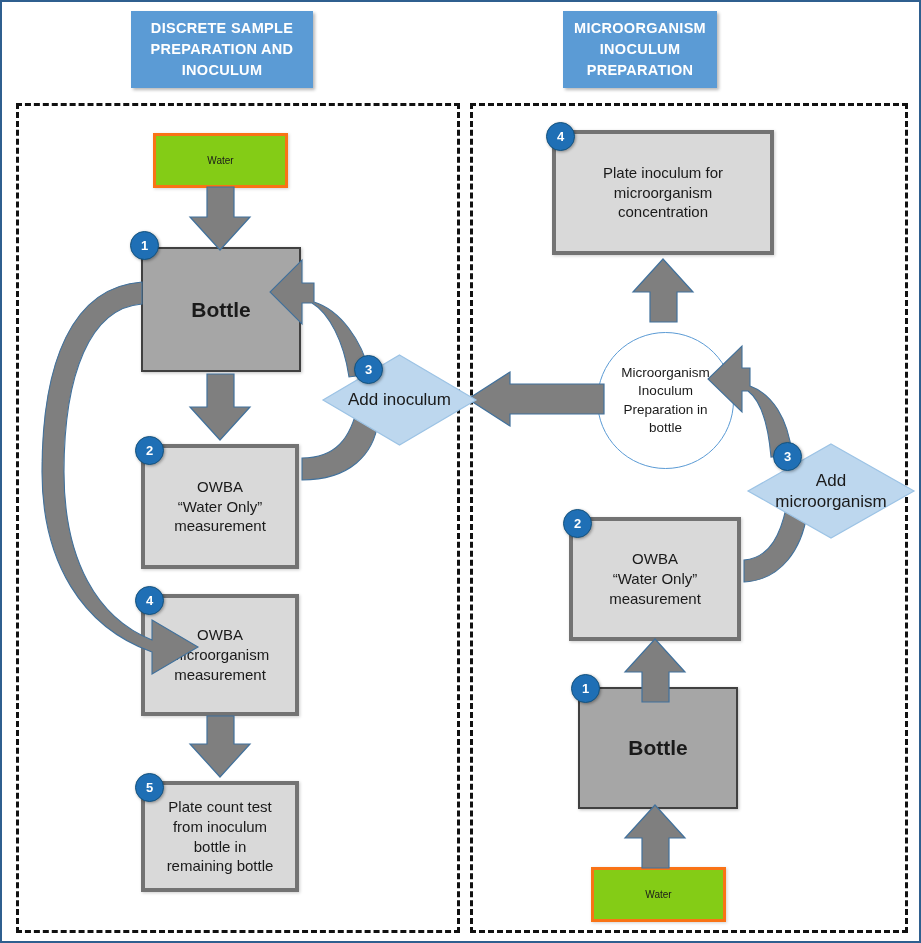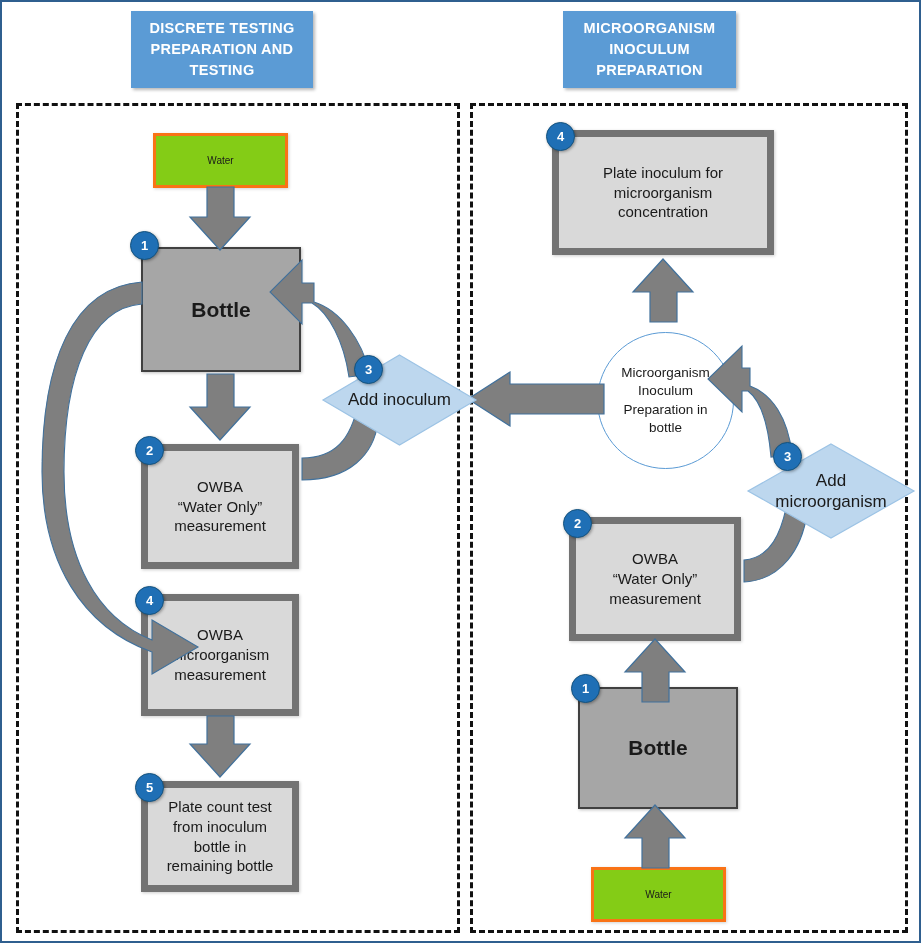--- a/index.html
+++ b/index.html
@@ -13,29 +13,29 @@
   #panel-left{left:14px;top:101px;width:444px;height:830px;}
   #panel-right{left:468px;top:101px;width:438px;height:830px;}
 
   
   .header{position:absolute;background:#5b9bd5;color:#ffffff;
           font-size:14.5px;font-weight:bold;letter-spacing:.3px;line-height:1.45;
           text-align:center;display:flex;align-items:center;justify-content:center;
           box-sizing:border-box;padding:4px 6px;
           box-shadow:2px 2px 3px rgba(0,0,0,.28);}
   #header-left{left:129px;top:9px;width:182px;height:77px;}
-  #header-right{left:561px;top:9px;width:173px;height:77px;}
+  #header-right{left:561px;top:9px;width:154px;height:77px;}
 
   
   .node{position:absolute;box-sizing:border-box;display:flex;
         align-items:center;justify-content:center;text-align:center;
         font-size:15px;color:#1a1a1a;line-height:1.32;padding:4px;}
   .node .t{display:block;width:100%;}
 
-  .box-grey{background:#d9d9d9;border:7px solid #737373;
+  .box-grey{background:#d9d9d9;border:4px solid #737373;
             box-shadow:1px 1px 3px rgba(0,0,0,.20);}
   .box-bottle{background:#a6a6a6;border:2px solid #404040;
               font-weight:bold;font-size:21px;
               box-shadow:1px 1px 3px rgba(0,0,0,.25);}
   .box-water{background:#84cc16;border:3px solid #f97316;
              font-size:10px;box-shadow:1px 1px 3px rgba(0,0,0,.18);}
   .circle-node{background:#ffffff;border:1.5px solid #5b9bd5;border-radius:50%;
                font-size:13.5px;line-height:1.35;}
 
   
@@ -60,21 +60,21 @@
 </style>
 </head>
 <body>
 
 <div id="page">
 
   <div class="panel" id="panel-left"></div>
   <div class="panel" id="panel-right"></div>
 
   <div class="header" id="header-left">
-    <span>DISCRETE TESTING PREPARATION AND TESTING</span>
+    <span>DISCRETE SAMPLE PREPARATION AND INOCULUM</span>
   </div>
   <div class="header" id="header-right">
     <span>MICROORGANISM INOCULUM PREPARATION</span>
   </div>
 
   <svg id="arrows" viewBox="0 0 921 943">
 
     <polygon class="blockarrow" points="205,185 232,185 232,215 248,215 218,248 188,215 205,215"></polygon>
 
     <polygon class="blockarrow" points="205,372 232,372 232,405 248,405 218,438 188,405 205,405"></polygon>

